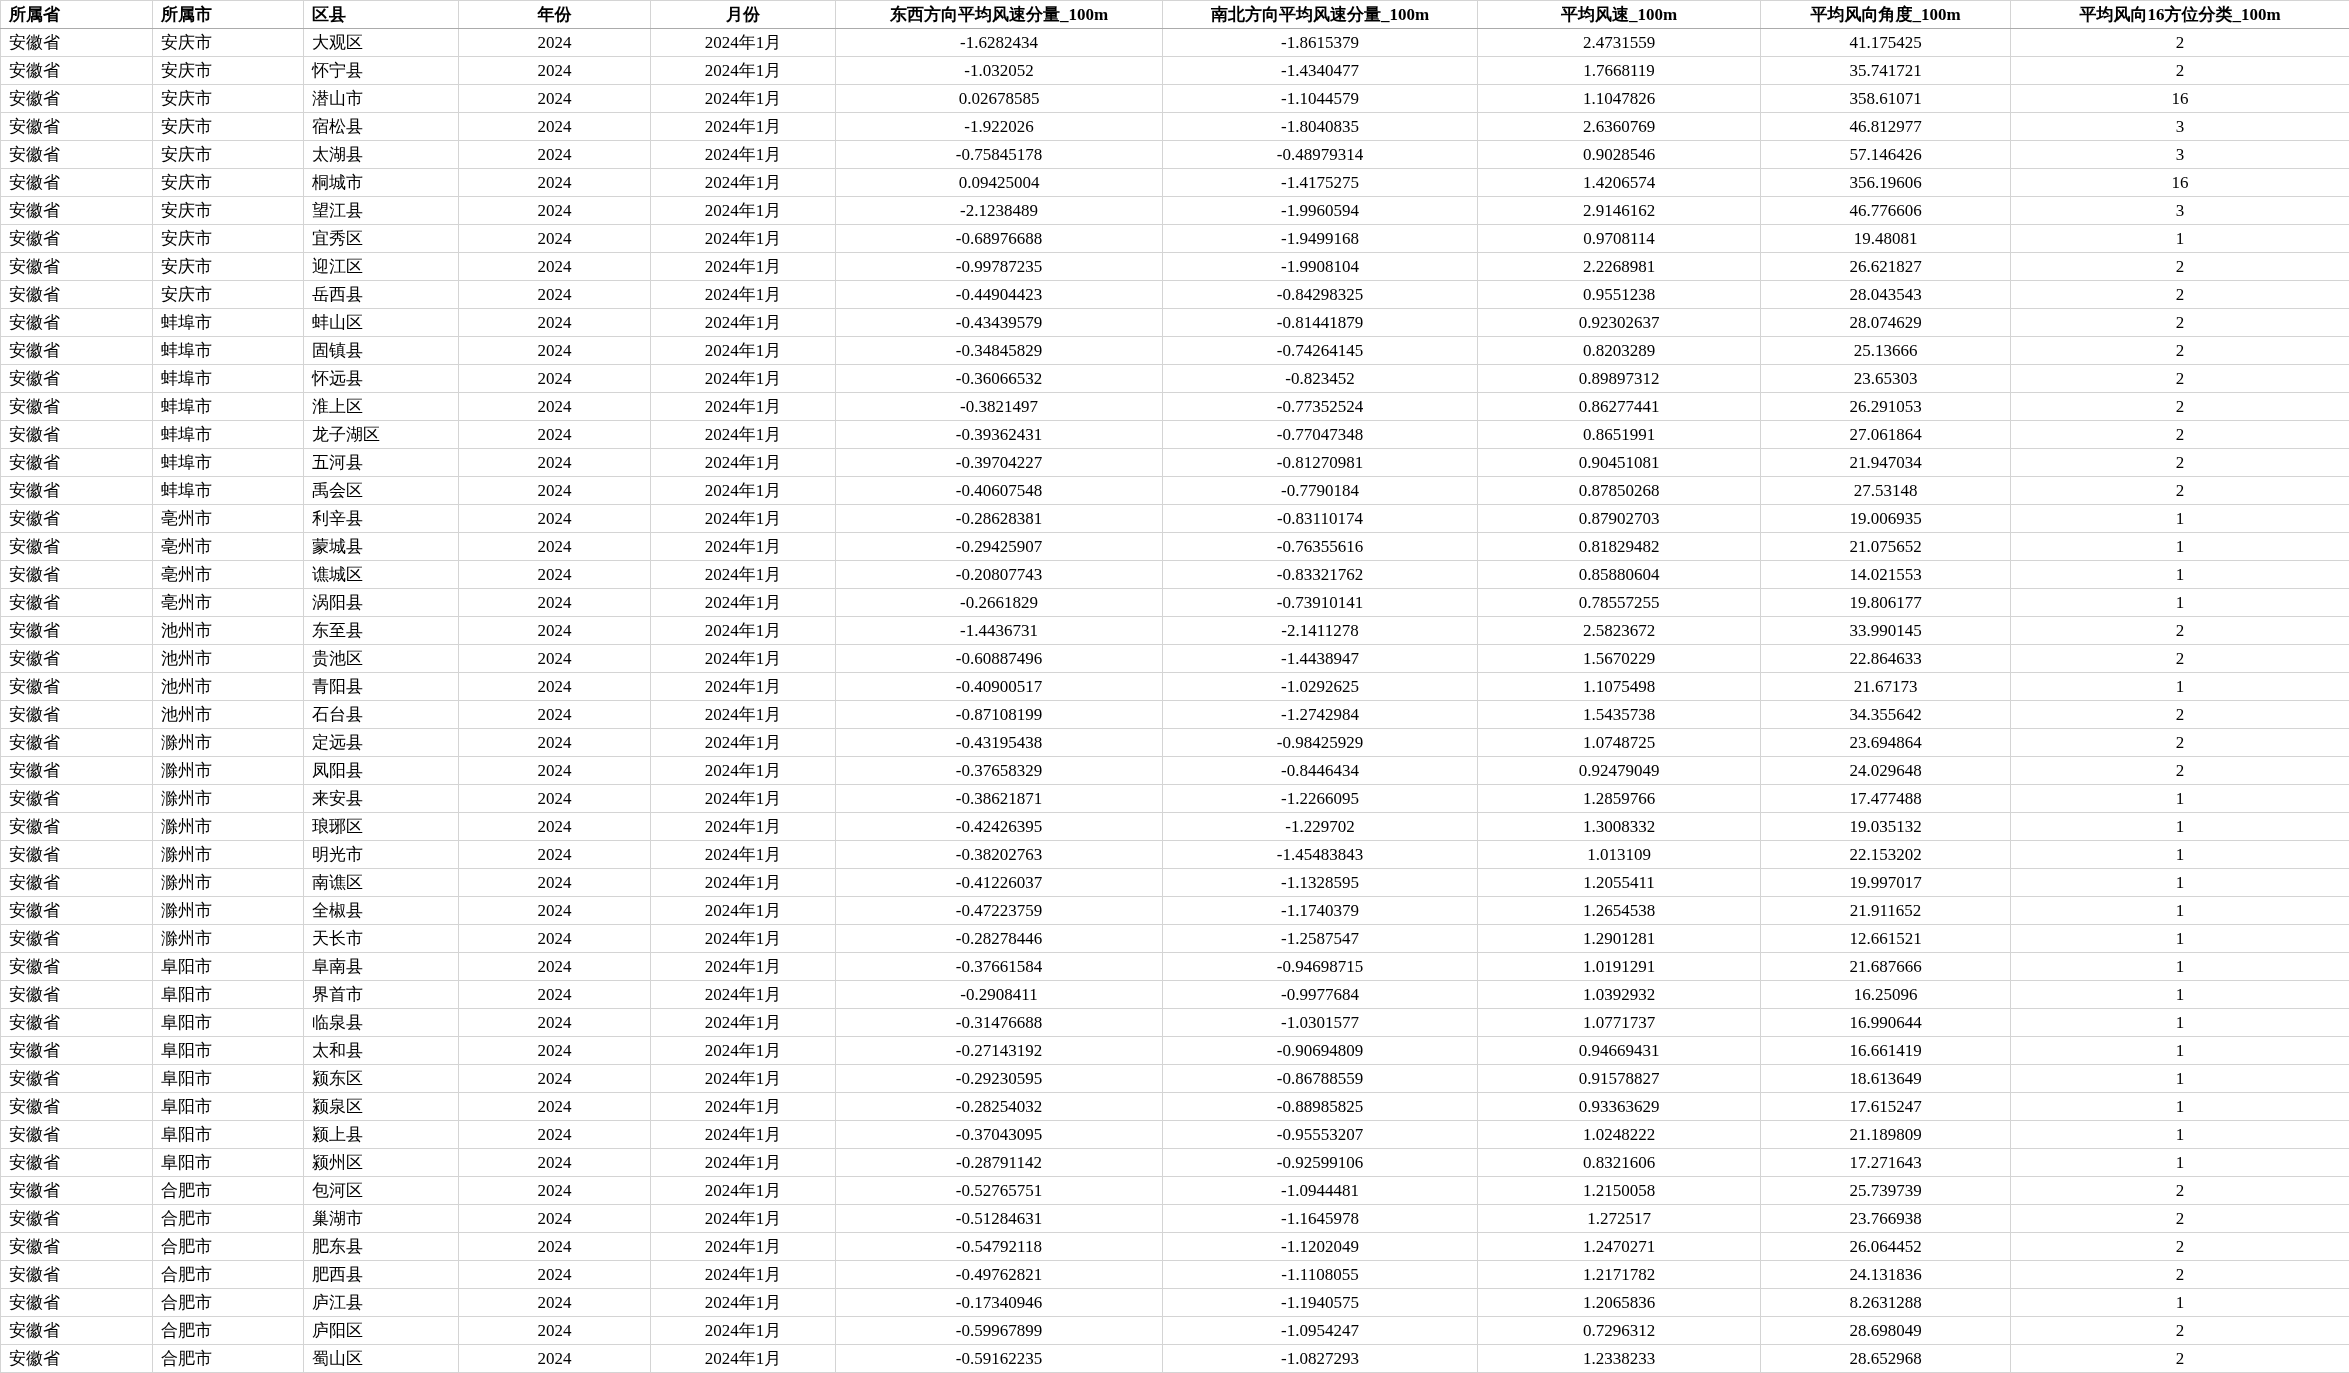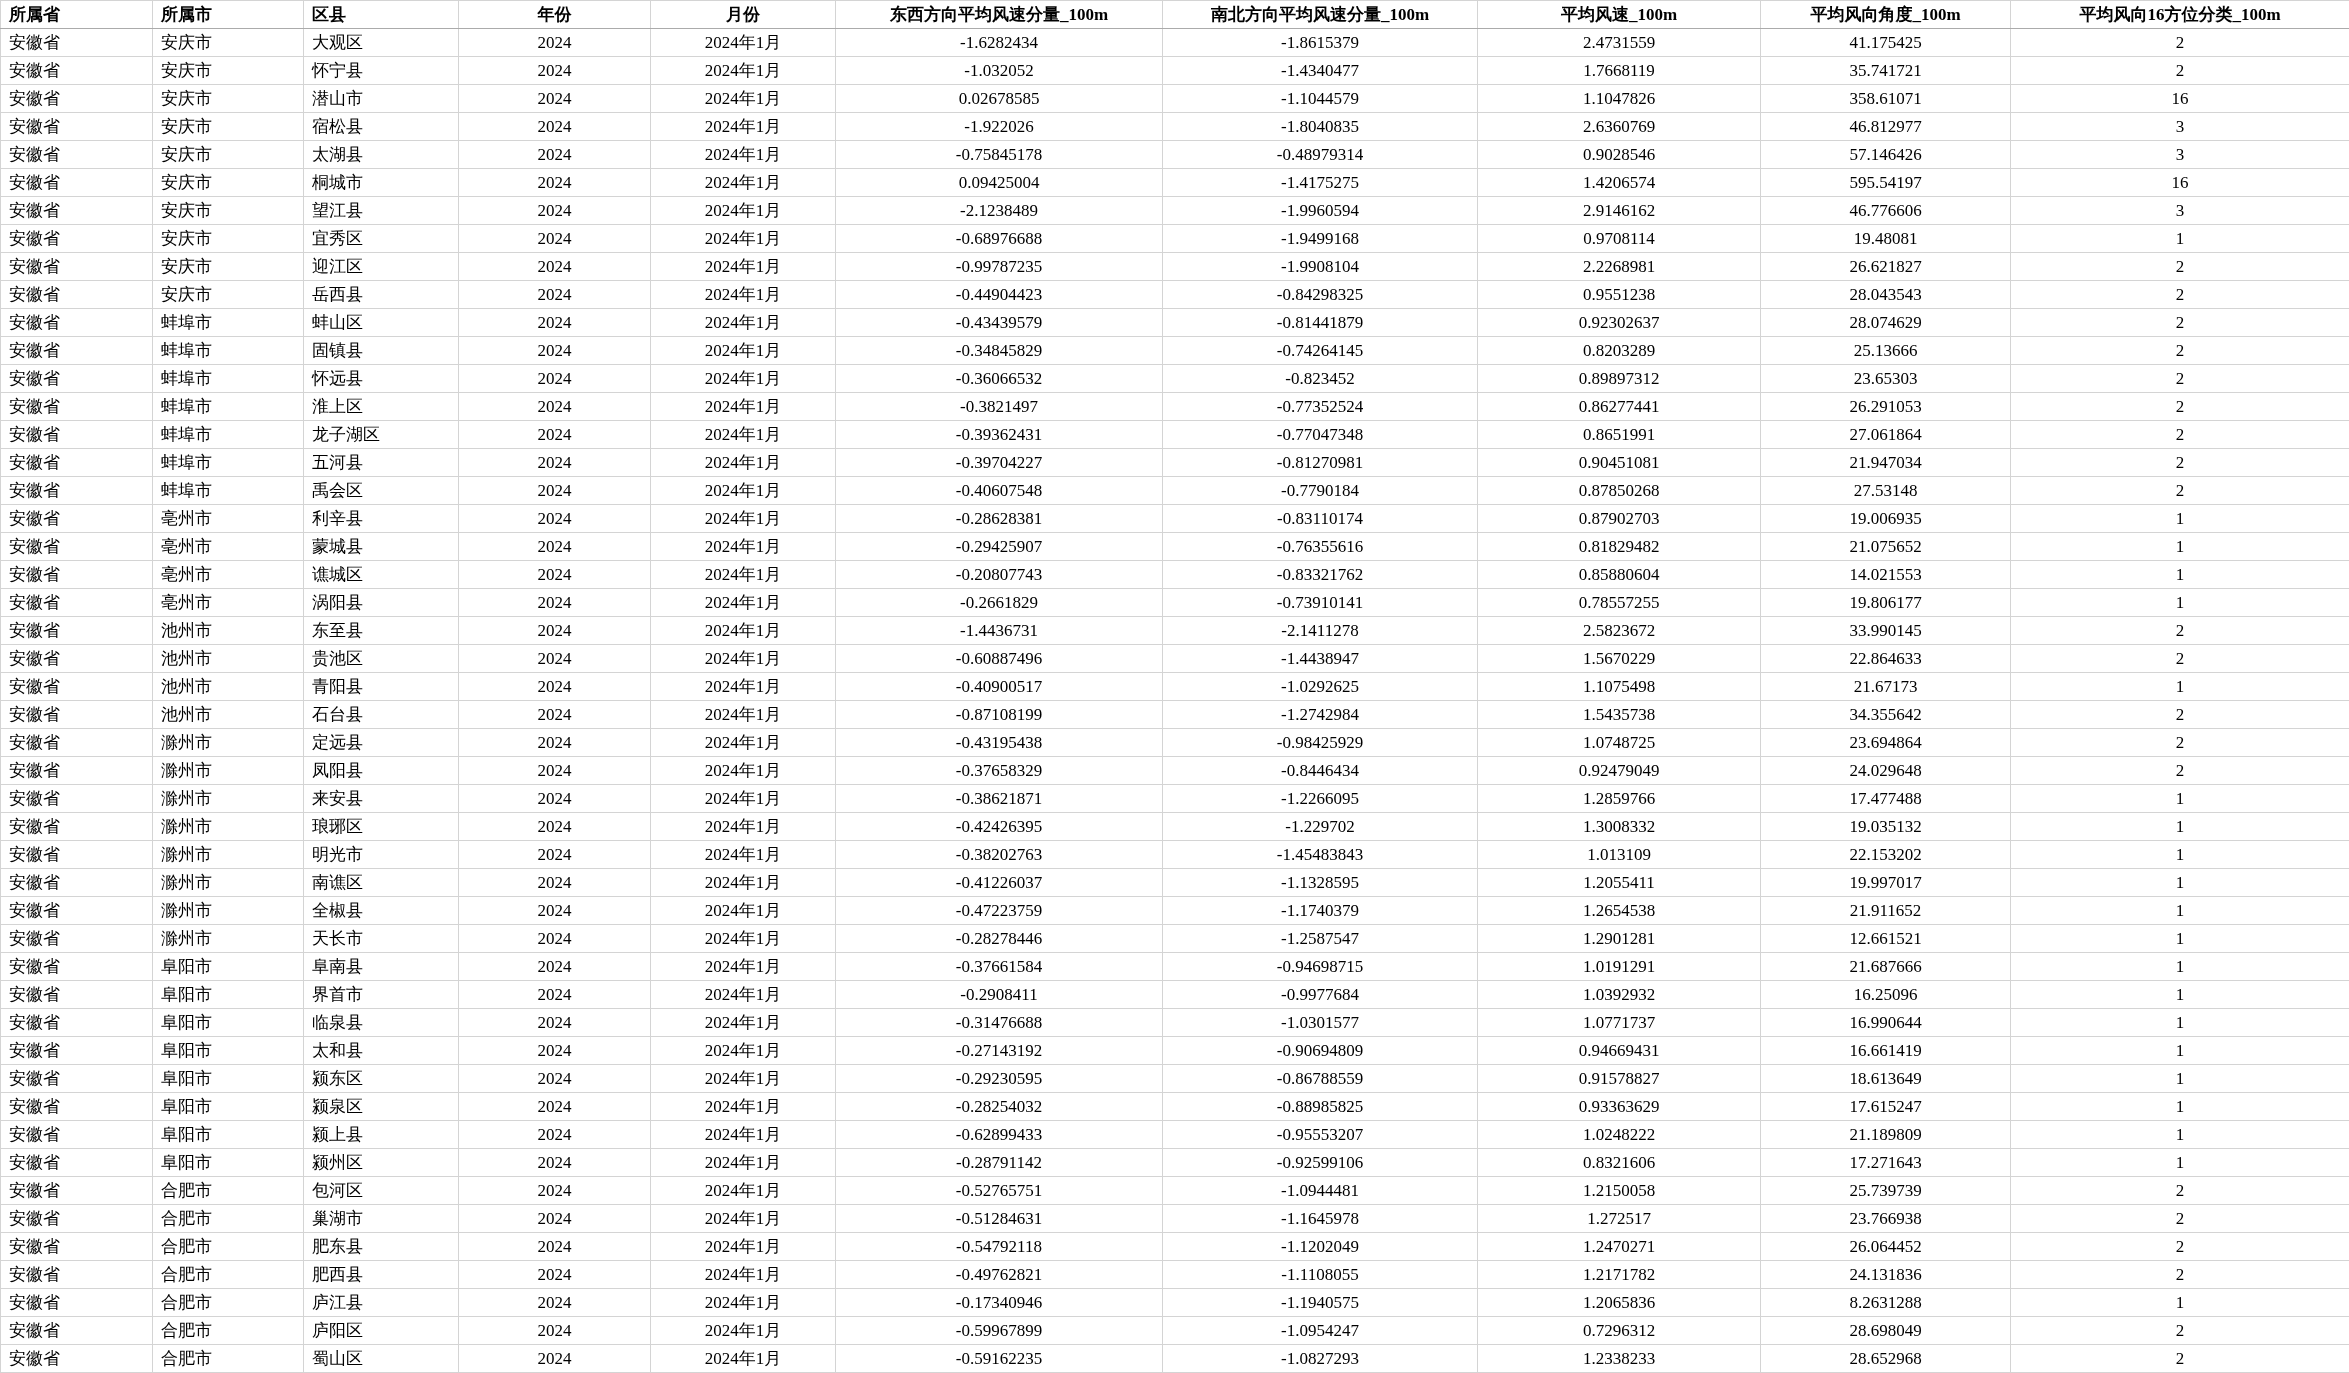--- a/index.html
+++ b/index.html
@@ -134,21 +134,21 @@
         </tr>
         <tr>
           <td class="c-left">安徽省</td>
           <td class="c-left">安庆市</td>
           <td class="c-left">桐城市</td>
           <td class="c-center">2024</td>
           <td class="c-center">2024年1月</td>
           <td class="c-center">0.09425004</td>
           <td class="c-center">-1.4175275</td>
           <td class="c-center">1.4206574</td>
-          <td class="c-center">595.54197</td>
+          <td class="c-center">356.19606</td>
           <td class="c-center">16</td>
         </tr>
         <tr>
           <td class="c-left">安徽省</td>
           <td class="c-left">安庆市</td>
           <td class="c-left">望江县</td>
           <td class="c-center">2024</td>
           <td class="c-center">2024年1月</td>
           <td class="c-center">-2.1238489</td>
           <td class="c-center">-1.9960594</td>
@@ -539,21 +539,21 @@
           <td class="c-center">0.93363629</td>
           <td class="c-center">17.615247</td>
           <td class="c-center">1</td>
         </tr>
         <tr>
           <td class="c-left">安徽省</td>
           <td class="c-left">阜阳市</td>
           <td class="c-left">颍上县</td>
           <td class="c-center">2024</td>
           <td class="c-center">2024年1月</td>
-          <td class="c-center">-0.62899433</td>
+          <td class="c-center">-0.37043095</td>
           <td class="c-center">-0.95553207</td>
           <td class="c-center">1.0248222</td>
           <td class="c-center">21.189809</td>
           <td class="c-center">1</td>
         </tr>
         <tr>
           <td class="c-left">安徽省</td>
           <td class="c-left">阜阳市</td>
           <td class="c-left">颍州区</td>
           <td class="c-center">2024</td>

